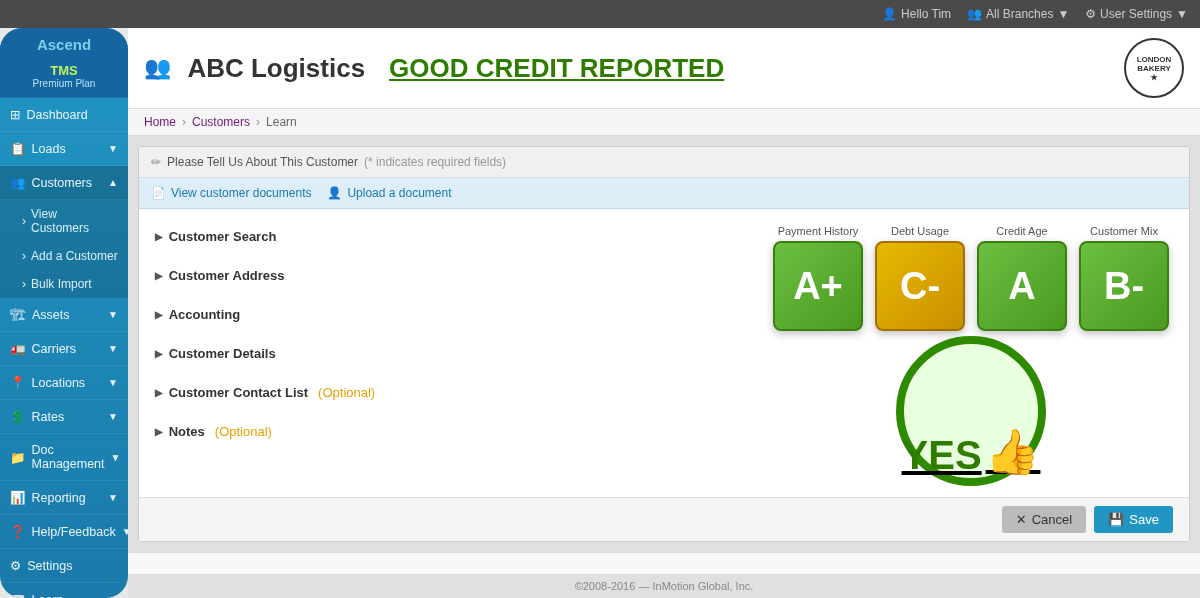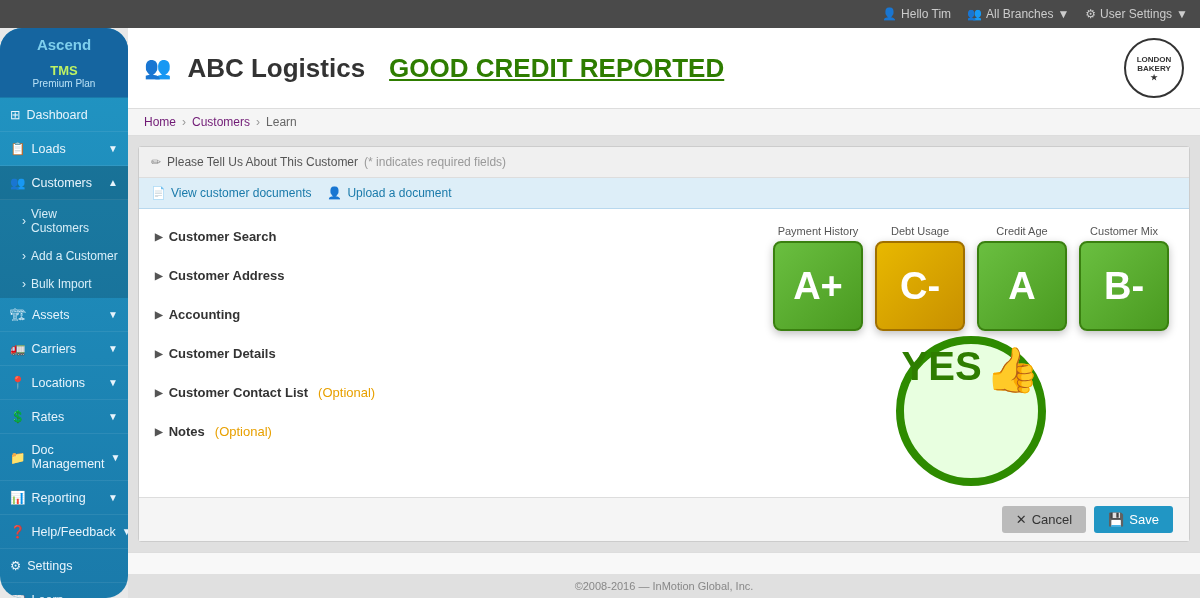--- a/index.html
+++ b/index.html
@@ -273,23 +273,24 @@
       width: 160px;
       height: 140px;
       position: relative;
     }
     .yes-circle {
       width: 150px;
       height: 150px;
       border-radius: 50%;
       border: 8px solid #2e8b00;
       display: flex;
-      align-items: flex-start;
+      align-items: flex-end;
       justify-content: center;
       background: #e8ffe0;
+      text-decoration: underline;
     }
 
     
     .bottom-promo {
       background: #f8f8f8;
       padding: 16px 20px;
       text-align: center;
       border-top: 1px solid #ddd;
     }
     .promo-amount {

